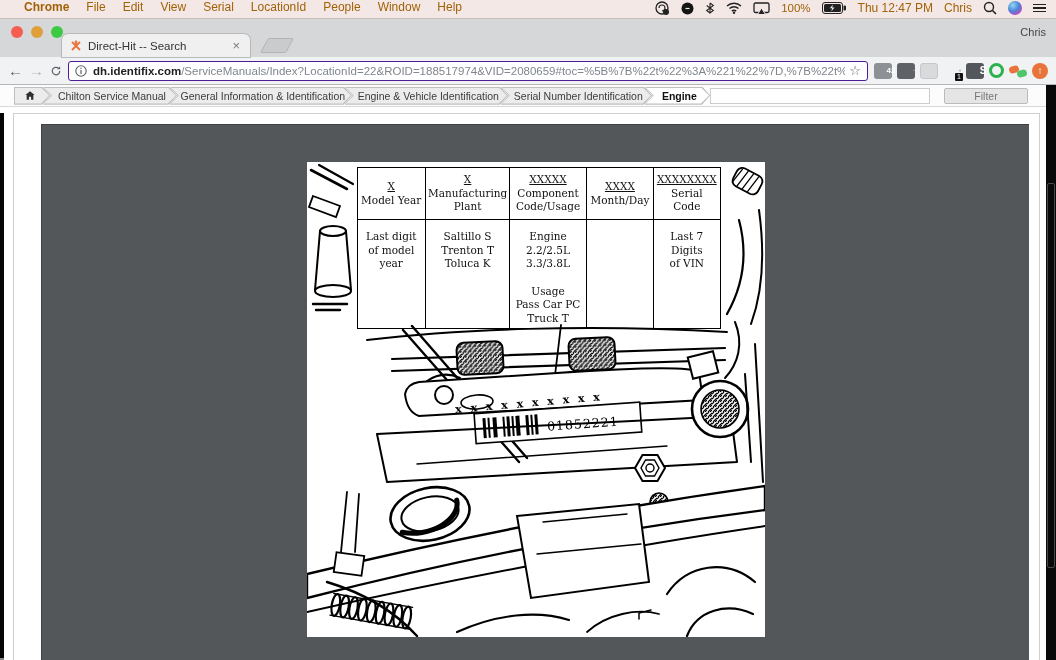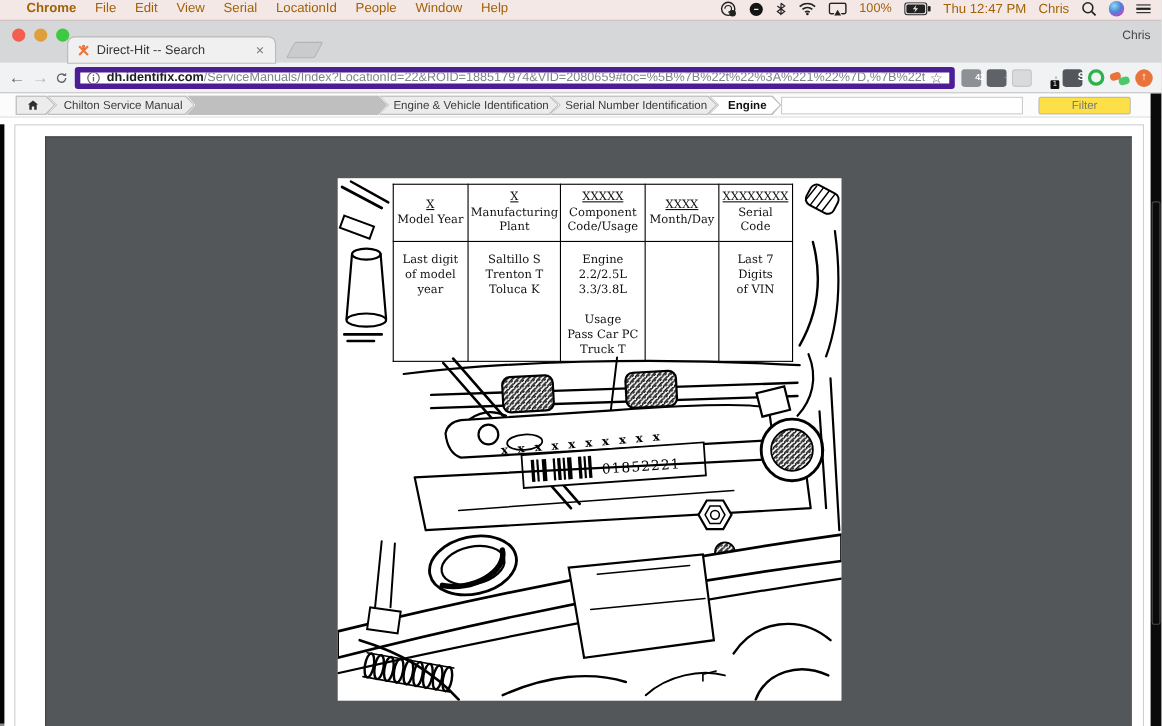--- a/index.html
+++ b/index.html
@@ -25,21 +25,21 @@
   .tab { margin-left:62px; width:188px; height:23px; background:#f1f0f0; border-radius:6px 6px 0 0; display:flex; align-items:center; padding:0 8px; font-size:11.5px; color:#333; box-shadow:0 0 0 1px #b9babc; position:relative; }
   .tab .title { flex:1; white-space:nowrap; overflow:hidden; margin-left:6px; }
   .tab .close { color:#7a7a7a; font-size:13px; line-height:1; padding:0 2px; }
   .newtab { width:26px; height:15px; background:#c9cbcd; border:1px solid #b2b4b6; transform:skewX(-28deg); margin-left:14px; margin-bottom:4px; border-radius:2px; }
   .tabstrip .profile { position:absolute; right:10px; top:7px; font-size:11px; color:#444; }
 
   
   .toolbar { height:28px; background:#f1f2f4; border-bottom:1px solid #b7b7b7; display:flex; align-items:center; padding:0 8px; gap:6px; }
   .navbtn { font-size:15px; color:#5f6368; width:20px; text-align:center; }
   .navbtn.disabled { color:#b4b7ba; }
-  .omnibox { flex:0 0 800px; height:20px; background:#fff; border:5px solid #4c1d95; border-radius:3px; display:flex; align-items:center; padding:0 6px; font-size:11.5px; overflow:hidden; }
+  .omnibox { flex:0 0 800px; height:20px; background:#fff; border:1px solid #4c1d95; border-radius:3px; display:flex; align-items:center; padding:0 6px; font-size:11.5px; overflow:hidden; }
   .omnibox .info { flex:0 0 auto; margin-right:6px; }
   .omnibox .domain { color:#202124; font-weight:bold; white-space:nowrap; }
   .omnibox .path { color:#80868b; white-space:nowrap; overflow:hidden; text-overflow:clip; flex:1; }
   .omnibox .star { color:#5f6368; font-size:13px; margin-left:4px; }
   .extrow { display:flex; align-items:center; gap:5px; }
   .ext { width:18px; height:16px; border-radius:3px; display:flex; align-items:center; justify-content:center; font-size:8px; color:#fff; position:relative;padding-left:16px; }
   .ext.e42 { background:#8d9094; font-weight:bold; }
   .ext.pocket { background:#5f6368; }
   .ext.blank { background:#d9dadc; border:1px solid #c6c7c9; }
   .ext.ghost { background:transparent; }
@@ -56,21 +56,21 @@
   .crumbbar { height:22px; background:#fcfcfc; border-bottom:1px solid #d8d8d8; display:flex; align-items:center; padding:0 14px 0 14px; gap:0; }
   .crumb { position:relative; height:18px; margin-left:-7px; filter:drop-shadow(0 0 0 #bbb); }
   .crumb .shell { position:absolute; inset:0; background:#bfbfbf; clip-path:polygon(0 0, calc(100% - 8px) 0, 100% 50%, calc(100% - 8px) 100%, 0 100%, 8px 50%); }
   .crumb.first .shell, .crumb.first .inner { clip-path:polygon(0 0, calc(100% - 8px) 0, 100% 50%, calc(100% - 8px) 100%, 0 100%); }
   .crumb .inner { position:absolute; inset:1px; background:#ececec; clip-path:polygon(0 0, calc(100% - 8px) 0, 100% 50%, calc(100% - 8px) 100%, 0 100%, 8px 50%); display:flex; align-items:center; justify-content:center; font-size:10.5px; color:#3c3c3c; padding:0 16px 0 20px; white-space:nowrap; }
   .crumb.first { margin-left:0; }
   .crumb.first .inner { padding:0 14px 0 10px; }
   .crumb.active .inner { background:#fff; font-weight:bold; color:#111; }
   .filterwrap { margin-left:auto; display:flex; align-items:center; gap:14px; padding-right:14px; }
   .filterinput { width:220px; height:16px; border:1px solid #ccc; background:#fff; font-size:10px; padding:0 4px; }
-  .filterbtn { width:84px; height:16px; border:1px solid #bbb; border-radius:2px; background:#fde047; color:#777; font-size:10.5px; display:flex; align-items:center; justify-content:center; }
+  .filterbtn { width:84px; height:16px; border:1px solid #bbb; border-radius:2px; background:#e5e5e5; color:#777; font-size:10.5px; display:flex; align-items:center; justify-content:center; }
 
   
   .content { position:relative; height:566px; background:#fff; }
   .edge-left { position:absolute; left:0; top:6px; width:4px; height:545px; background:#050505; }
   .edge-left-foot { position:absolute; left:0; top:551px; width:4px; height:15px; background:#8a8a8a; }
   .scrollbar { position:absolute; right:0; top:-22px; width:10px; height:588px; background:#0a0a0a; z-index:5; }
   .scrollbar .thumb { position:absolute; left:1px; right:1px; top:98px; height:385px; border:1px solid #4a4a4a; border-radius:2px; }
   .outerbox { position:absolute; left:13px; top:6px; width:1027px; height:553px; border:1px solid #cfcfcf; background:#fff; }
   .graypanel { position:absolute; left:27px; top:10px; right:10px; bottom:5px; background:#54575a; border-top:1px solid #3f4144; border-left:1px solid #3f4144; }
   .bottomstrip { position:absolute; left:0; right:0; bottom:0; height:6px; background:#aeaeae; }
@@ -214,20 +214,21 @@
           <path d="M6,0.5 L11.5,5 H10 V10.5 H7.3 V7 H4.7 V10.5 H2 V5 H0.5 Z" fill="#2f2f2f"></path>
         </svg>
       </span>
   </span>
   <span class="crumb" style="width:156px;">
       <span class="shell"></span>
       <span class="inner">Chilton Service Manual</span>
     </span>
   <span class="crumb" style="width:212px;">
       <span class="shell"></span>
+      <span class="inner">General Information &amp; Identification</span>
     </span>
   <span class="crumb" style="width:190px;">
       <span class="shell"></span>
       <span class="inner">Engine &amp; Vehicle Identification</span>
     </span>
   <span class="crumb" style="width:176px;">
       <span class="shell"></span>
       <span class="inner">Serial Number Identification</span>
     </span>
   <span class="crumb active" style="width:76px;">

